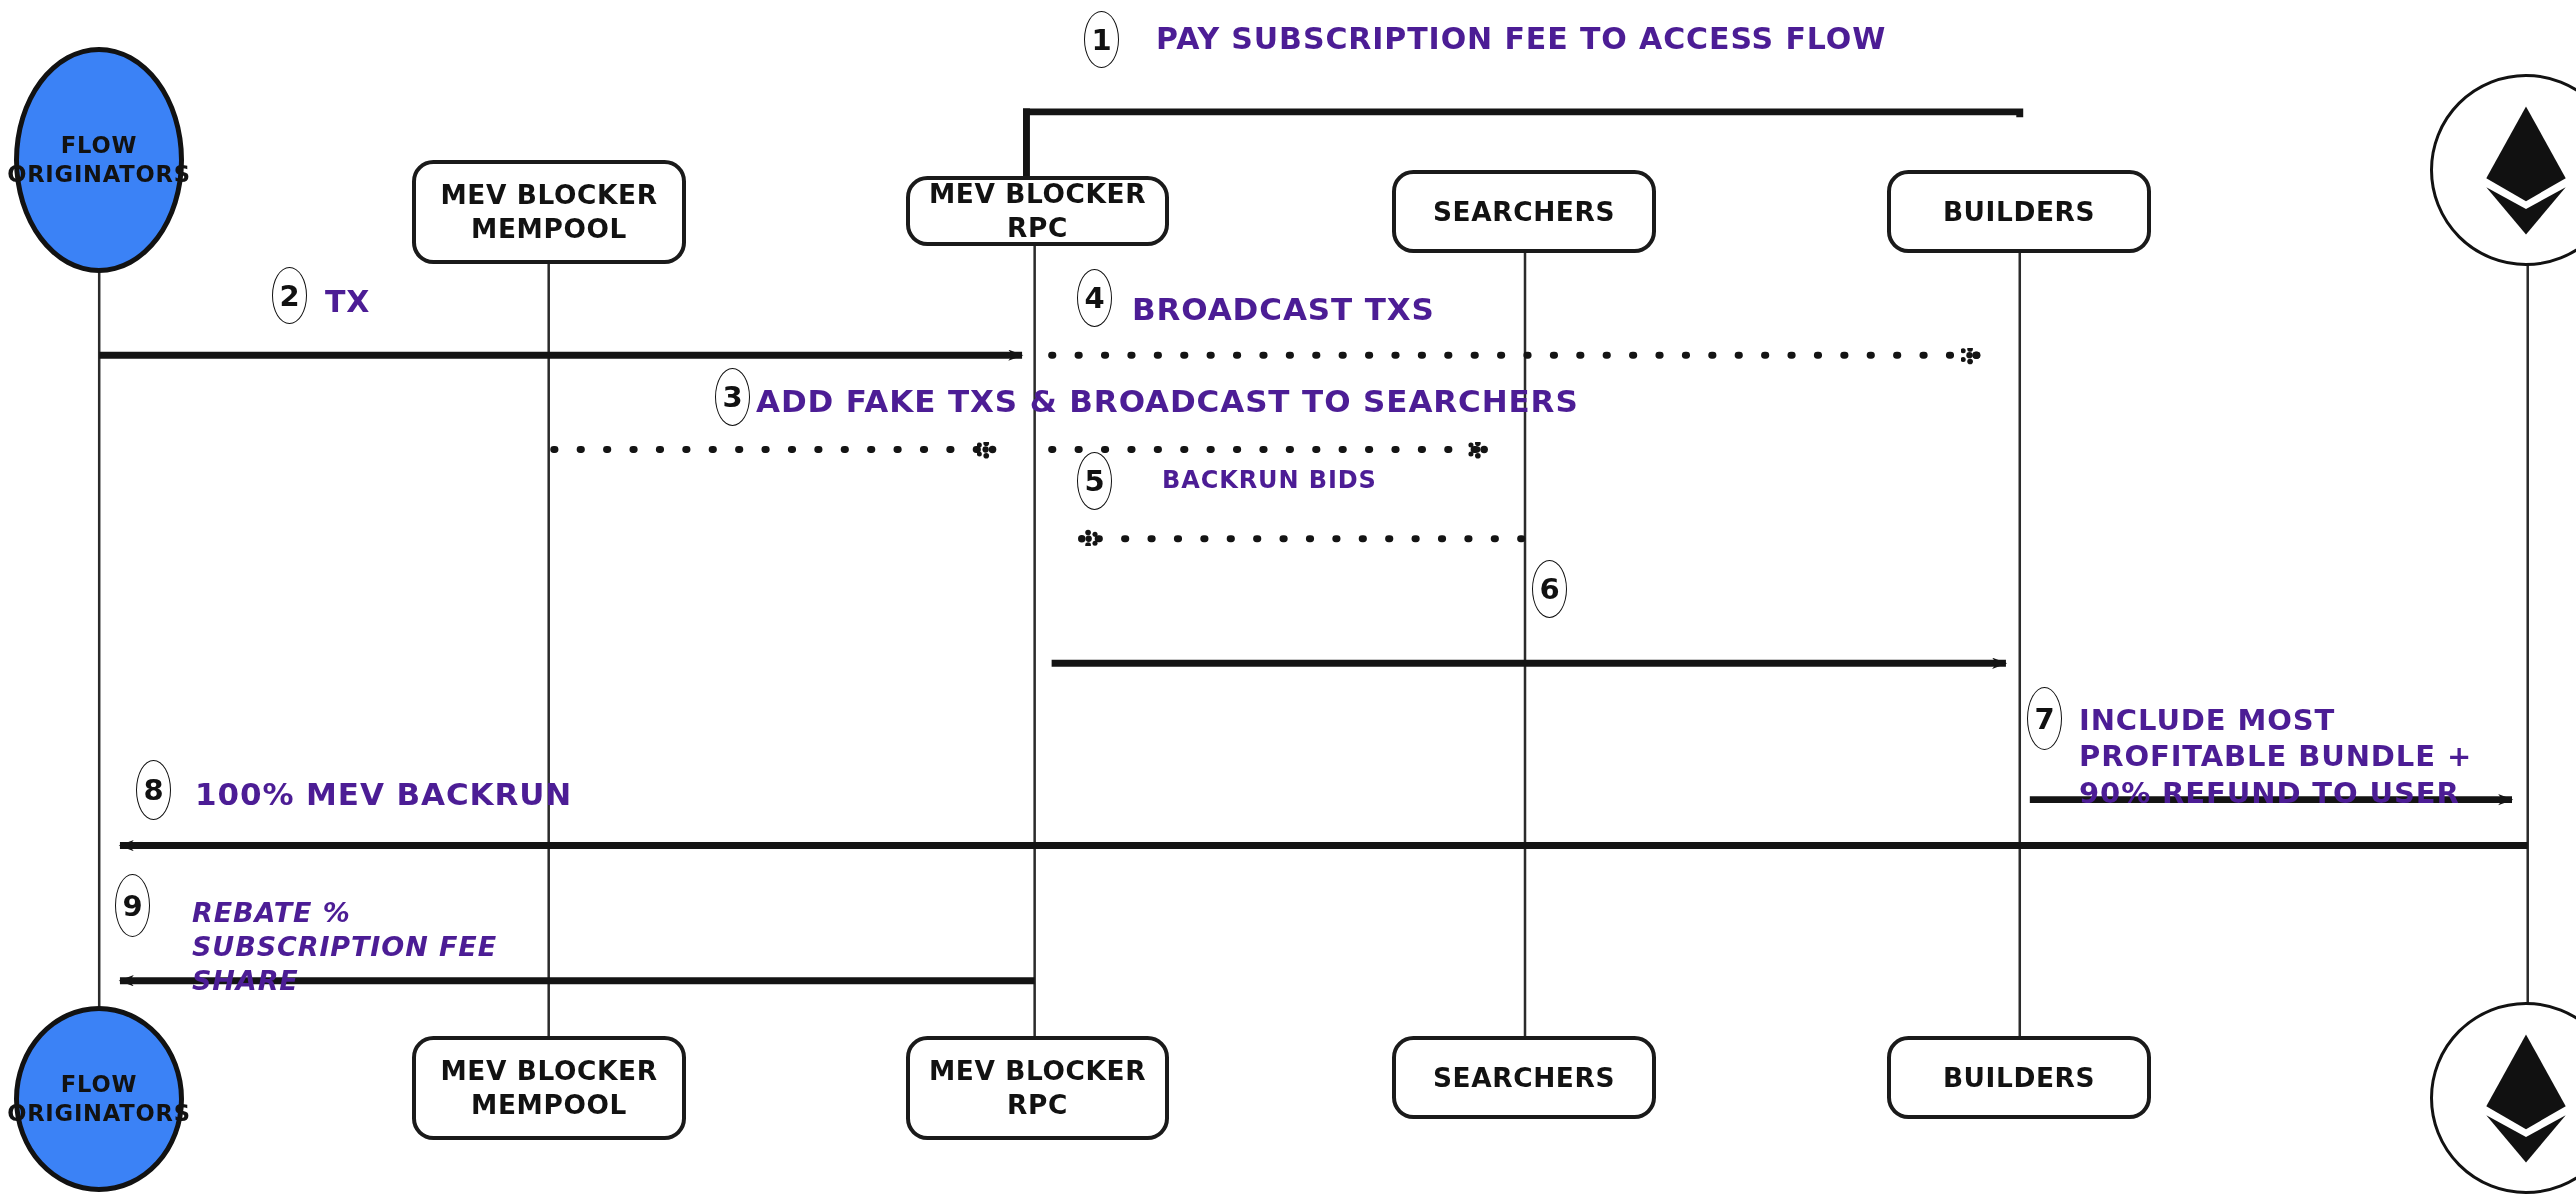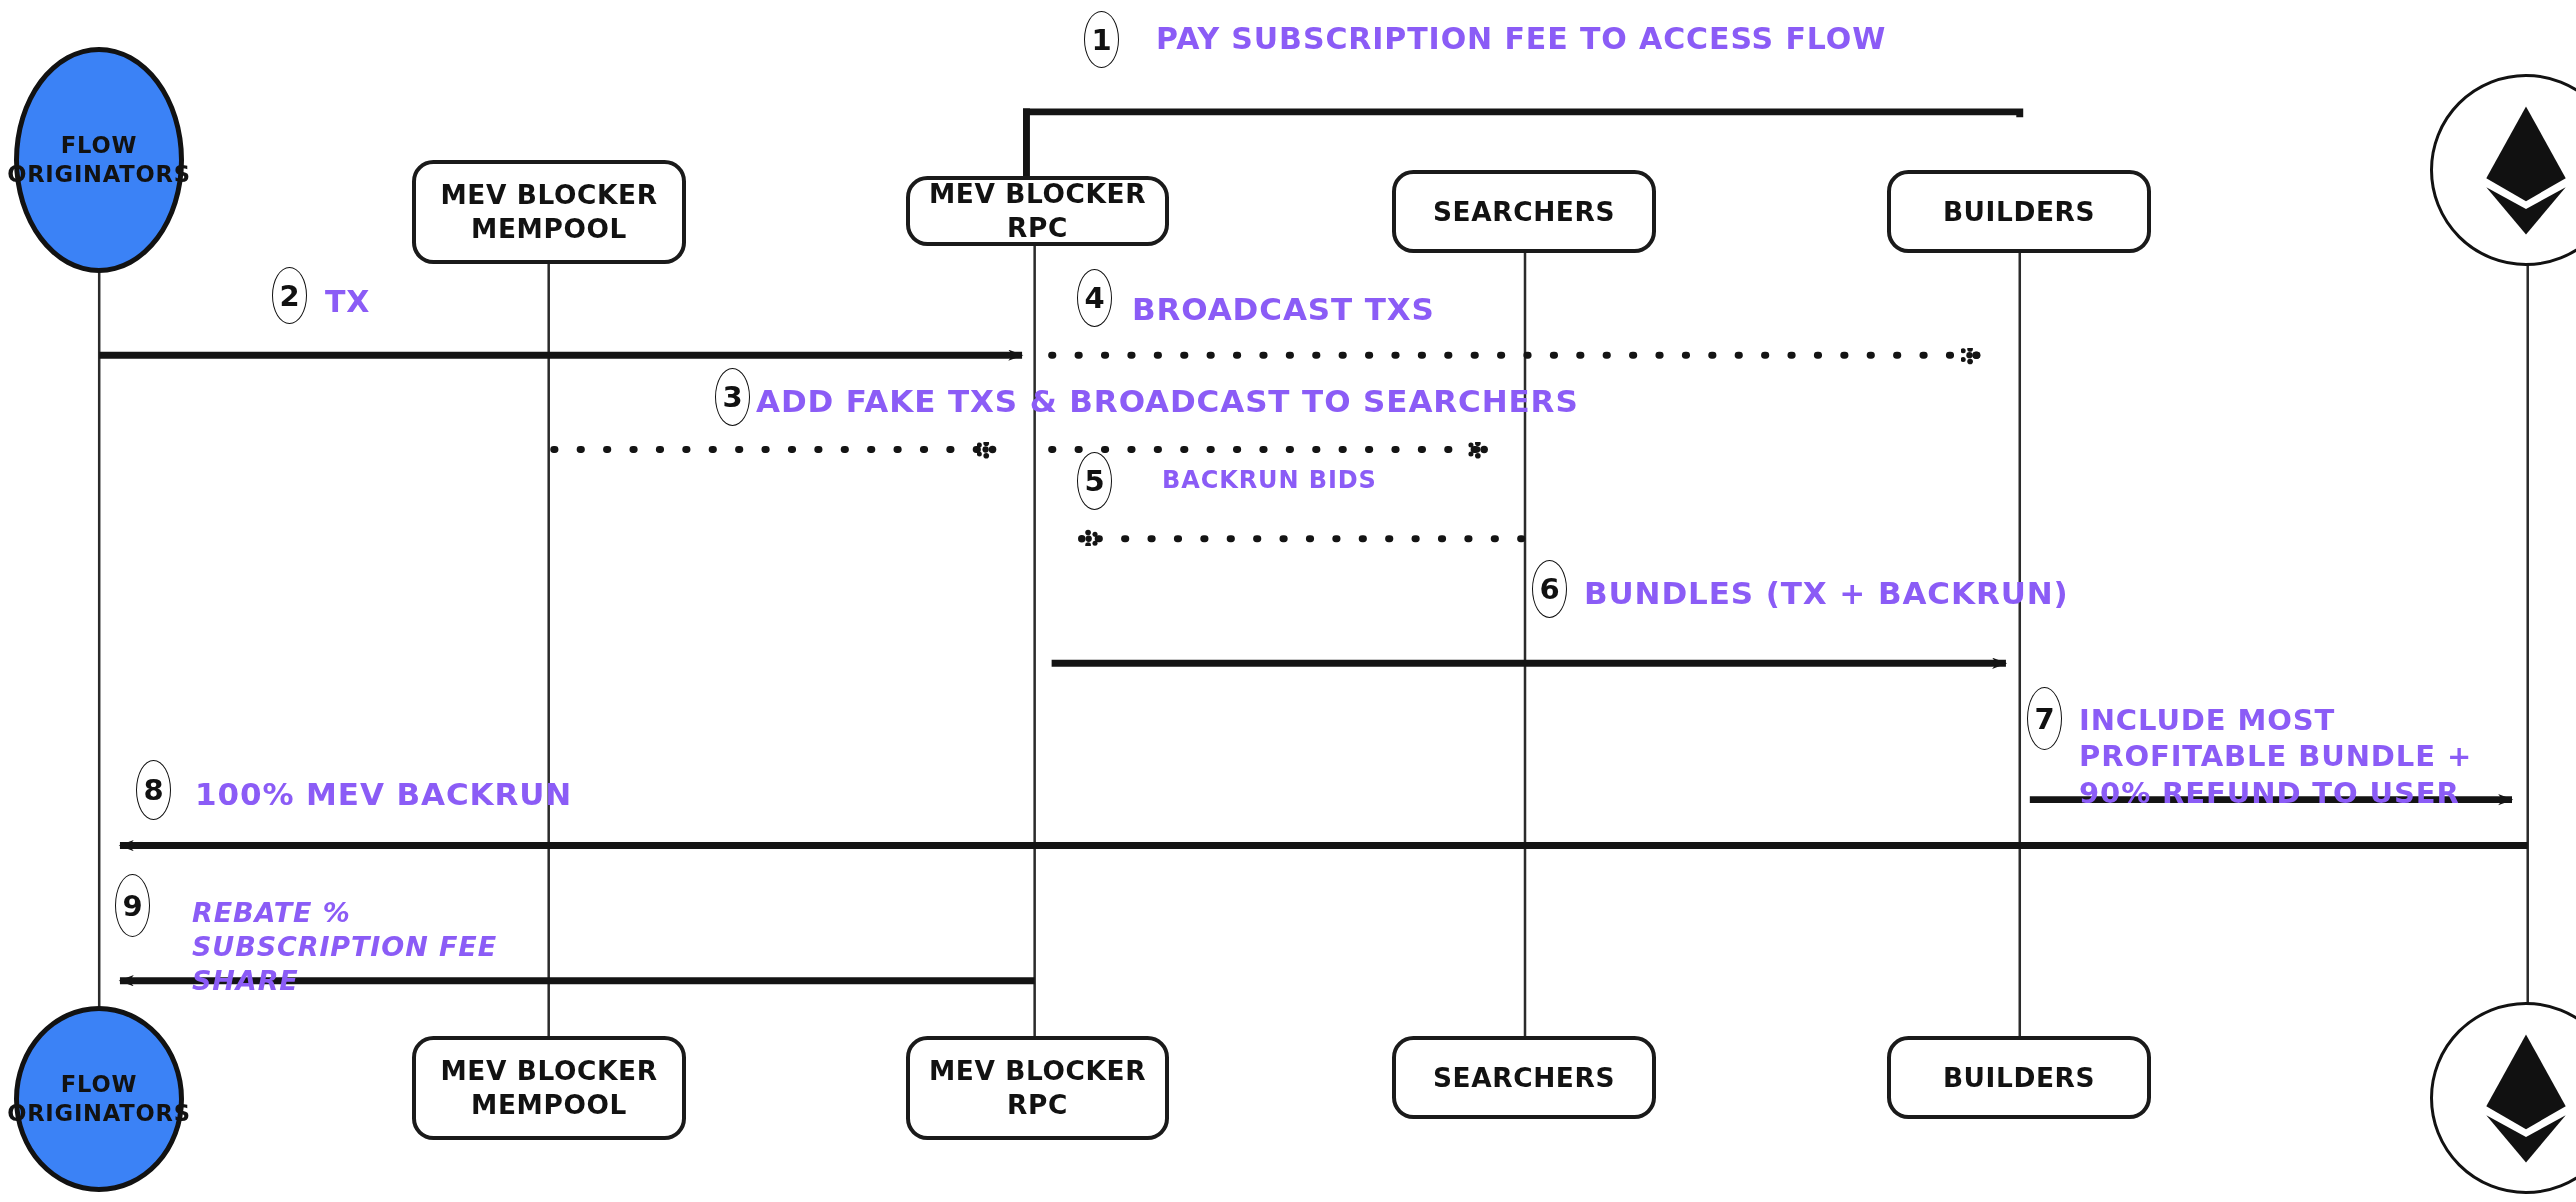--- a/index.html
+++ b/index.html
@@ -40,21 +40,21 @@
   .eth-circle{
     position:absolute;box-sizing:border-box;
     border:3.8px solid #121212;border-radius:50%;
     background:#ffffff;
     display:flex;align-items:center;justify-content:center;
   }
 
   
   .msg-label{
     position:absolute;
-    color:#8b5cf6;
+    color:#4c1d95;
     font-weight:700;
     letter-spacing:0.9px;
     line-height:1.26;
     white-space:pre-line;
     text-transform:uppercase;
   }
   .step-badge{
     position:absolute;
     box-sizing:border-box;
     border:1.9px solid #111;
@@ -252,23 +252,20 @@
   <div class="step-badge" style="left:1077px;top:452px;width:35px;height:58px;font-size:29px;">
     <span>5</span>
   </div>
   <div class="msg-label nowrap" style="left:1162px;top:465px;font-size:24px;">
     <span>BACKRUN BIDS</span>
   </div>
 
   <div class="step-badge" style="left:1532px;top:560px;width:35px;height:58px;font-size:29px;">
     <span>6</span>
   </div>
-  <div class="msg-label nowrap" style="left:1584px;top:574px;font-size:31px;">
-    <span>BUNDLES (TX + BACKRUN)</span>
-  </div>
 
   <div class="step-badge" style="left:2027px;top:687px;width:35px;height:63px;font-size:29px;">
     <span>7</span>
   </div>
   <div class="msg-label" style="left:2079px;top:665px;font-size:29px;text-align:left;width:465px;">
     <span>INCLUDE MOST
 PROFITABLE BUNDLE +
 90% REFUND TO USER</span>
   </div>
 

